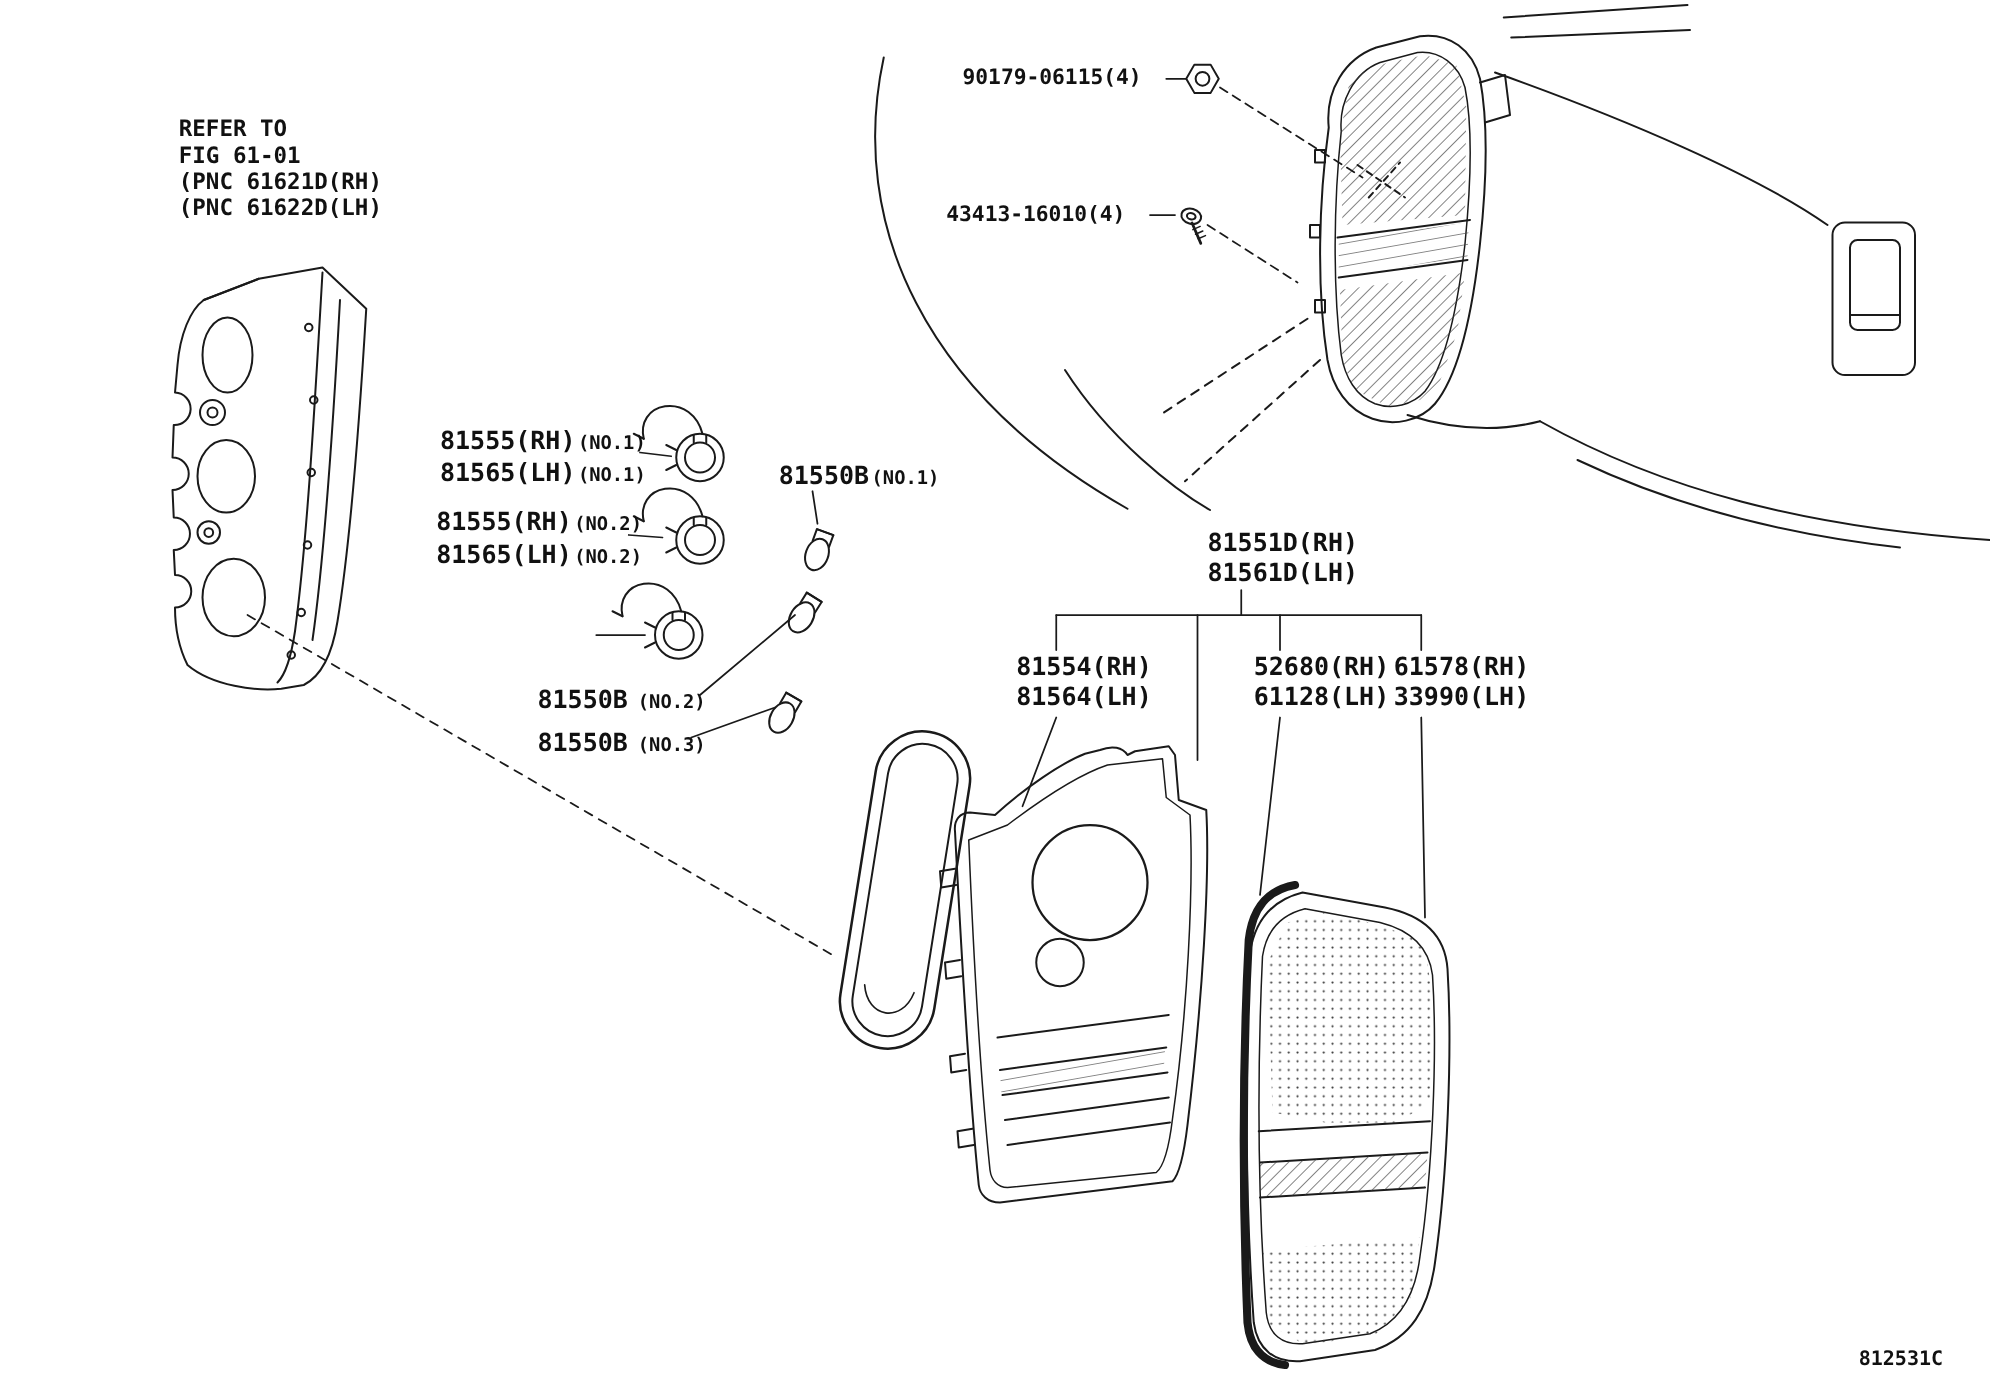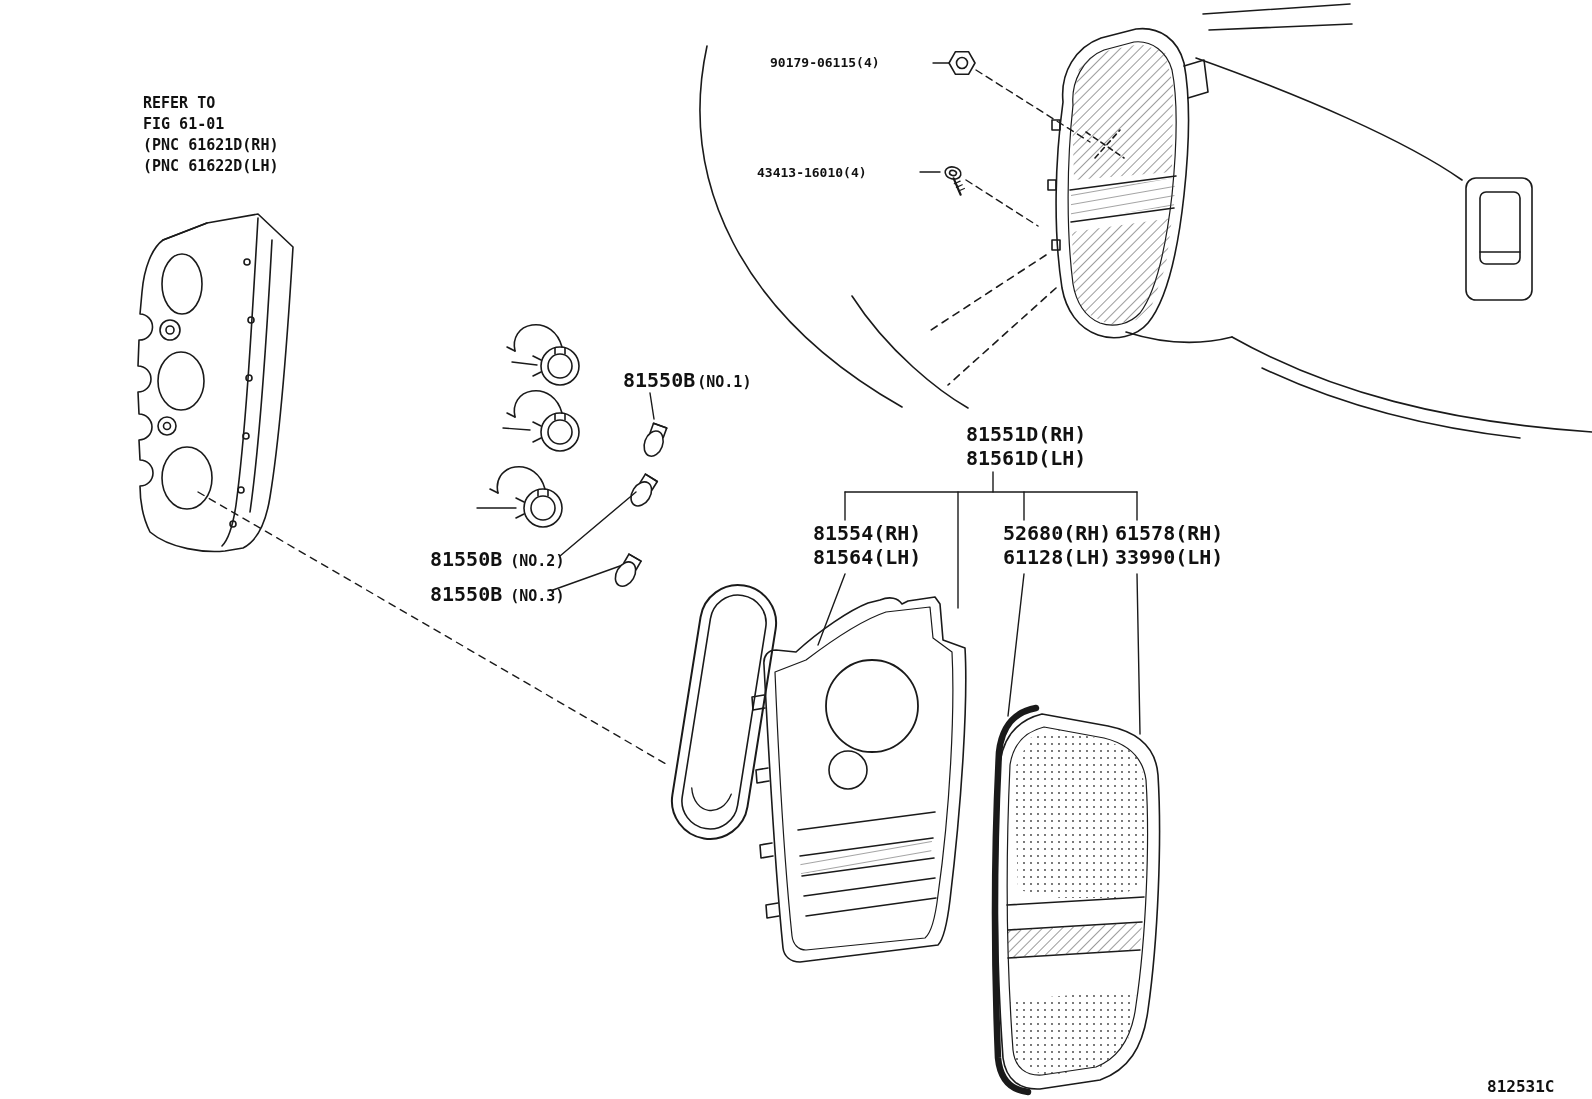--- a/index.html
+++ b/index.html
@@ -3,24 +3,24 @@
 <meta charset="utf-8">
 <style>
   html,body{margin:0;padding:0;background:#fff;}
   .stage{
     position:relative;width:1592px;height:1099px;background:#ffffff;overflow:hidden;
     font-family:"DejaVu Sans Mono","Liberation Mono",monospace;color:#111;
   }
   svg.art{position:absolute;left:0;top:0;}
   .lbl{position:absolute;font-weight:bold;white-space:nowrap;line-height:24px;color:#111;}
   .big{font-size:20px;}
-  .f19{font-size:13px;text-align:right;}
+  .f19{font-size:17px;text-align:right;}
   .small{font-size:15px;margin-left:2px;}
   .gap{margin-left:8px;}
-  .note{font-size:15px;line-height:21px;font-weight:bold;}
+  .note{font-size:18px;line-height:21px;font-weight:bold;}
   .code{font-size:16px;font-weight:bold;}
 </style>
 </head>
 <body>
 
 <div class="stage">
 
 <svg class="art" width="1592" height="1099" viewBox="0 0 1592 1099" fill="none" stroke="#1a1a1a" stroke-width="1.6" stroke-linecap="round" stroke-linejoin="round">
   <defs>
     <pattern id="hatch" width="7" height="7" patternUnits="userSpaceOnUse" patternTransform="rotate(45)">
@@ -235,25 +235,33 @@
     <div>(PNC 61622D(LH)</div>
   </div>
 
   <div class="lbl" style="left:770px;top:50px">
     <span class="big f19">90179-06115(4)</span>
   </div>
   <div class="lbl" style="left:757px;top:160px">
     <span class="big f19">43413-16010(4)</span>
   </div>
 
+  <div class="lbl" style="left:352px;top:340px">
+    <div><span class="big">81555(RH)</span><span class="small">(NO.1)</span></div>
+    <div><span class="big">81565(LH)</span><span class="small">(NO.1)</span></div>
+  </div>
 
   <div class="lbl" style="left:623px;top:368px">
     <span class="big">81550B</span><span class="small">(NO.1)</span>
   </div>
 
+  <div class="lbl" style="left:349px;top:405px">
+    <div><span class="big">81555(RH)</span><span class="small">(NO.2)</span></div>
+    <div><span class="big">81565(LH)</span><span class="small">(NO.2)</span></div>
+  </div>
 
 
   <div class="lbl" style="left:430px;top:547px">
     <span class="big">81550B</span><span class="small gap">(NO.2)</span>
   </div>
   <div class="lbl" style="left:430px;top:582px">
     <span class="big">81550B</span><span class="small gap">(NO.3)</span>
   </div>
 
   <div class="lbl" style="left:966px;top:422px">

